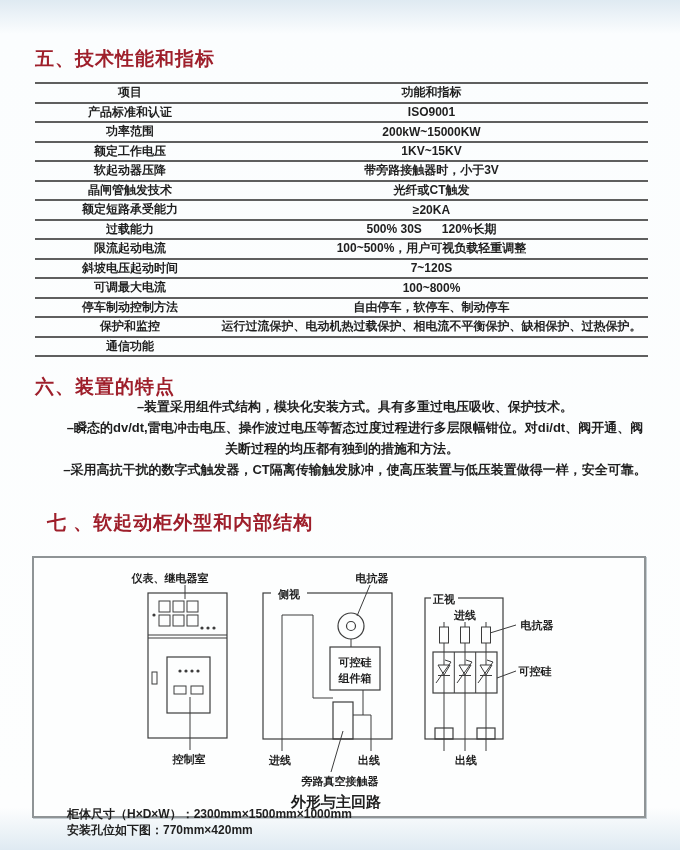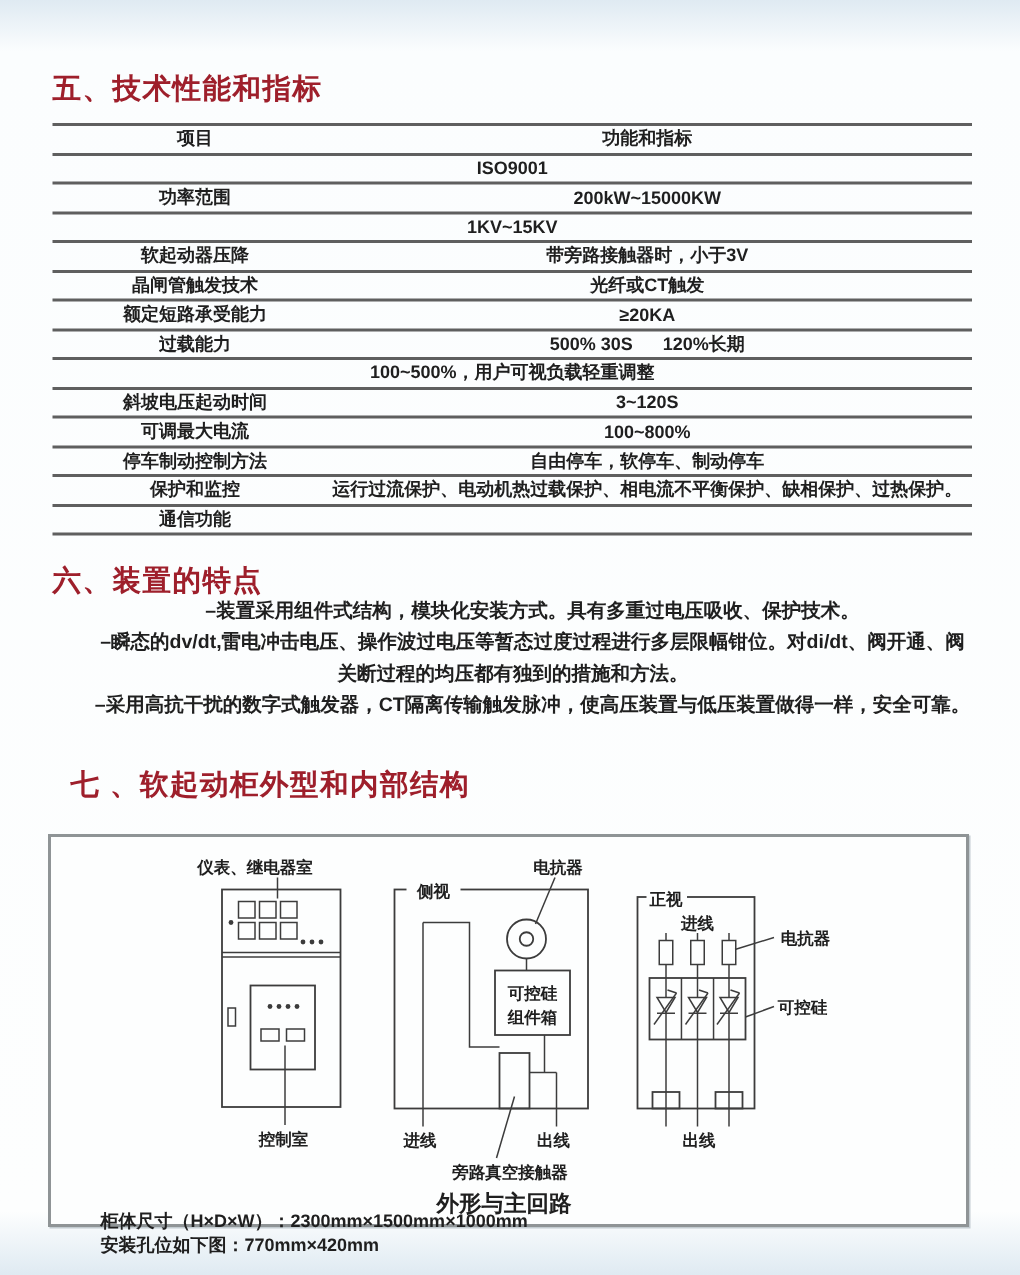--- a/index.html
+++ b/index.html
@@ -77,51 +77,54 @@
 <div class="page">
 
   <h2 class="sec-title t5">五、技术性能和指标</h2>
 
   <div class="spec-table">
     <div class="spec-row">
       <div class="spec-label">项目</div>
       <div class="spec-value">功能和指标</div>
     </div>
     <div class="spec-row">
+      <div class="spec-label">产品标准和认证</div>
       <div class="spec-value">ISO9001</div>
     </div>
     <div class="spec-row">
       <div class="spec-label">功率范围</div>
       <div class="spec-value">200kW~15000KW</div>
     </div>
     <div class="spec-row">
+      <div class="spec-label">额定工作电压</div>
       <div class="spec-value">1KV~15KV</div>
     </div>
     <div class="spec-row">
       <div class="spec-label">软起动器压降</div>
       <div class="spec-value">带旁路接触器时，小于3V</div>
     </div>
     <div class="spec-row">
       <div class="spec-label">晶闸管触发技术</div>
       <div class="spec-value">光纤或CT触发</div>
     </div>
     <div class="spec-row">
       <div class="spec-label">额定短路承受能力</div>
       <div class="spec-value">≥20KA</div>
     </div>
     <div class="spec-row">
       <div class="spec-label">过载能力</div>
       <div class="spec-value">500% 30S      120%长期</div>
     </div>
     <div class="spec-row">
+      <div class="spec-label">限流起动电流</div>
       <div class="spec-value">100~500%，用户可视负载轻重调整</div>
     </div>
     <div class="spec-row">
       <div class="spec-label">斜坡电压起动时间</div>
-      <div class="spec-value">3~120S</div>
+      <div class="spec-value">7~120S</div>
     </div>
     <div class="spec-row">
       <div class="spec-label">可调最大电流</div>
       <div class="spec-value">100~800%</div>
     </div>
     <div class="spec-row">
       <div class="spec-label">停车制动控制方法</div>
       <div class="spec-value">自由停车，软停车、制动停车</div>
     </div>
     <div class="spec-row">

